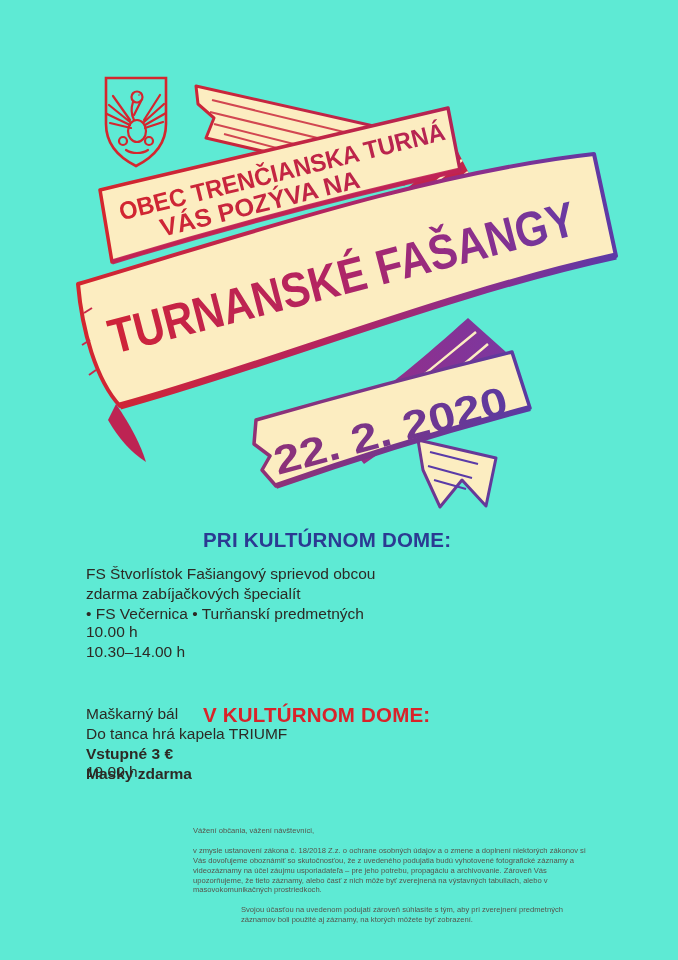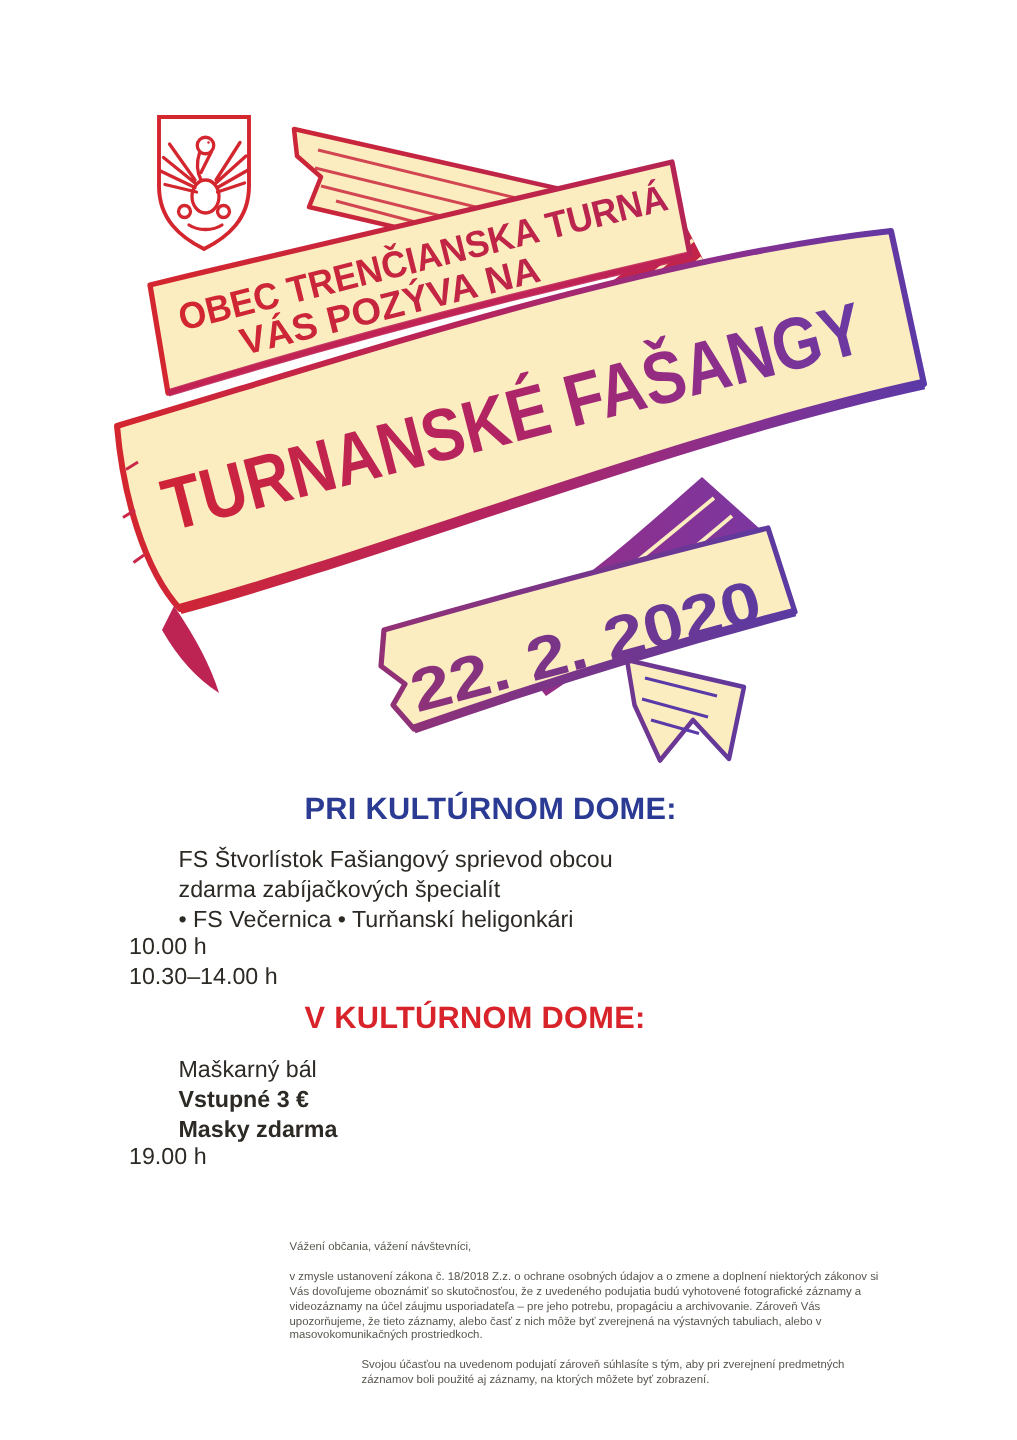--- a/index.html
+++ b/index.html
@@ -1,30 +1,30 @@
 <!DOCTYPE html>
 <html><head>
 <meta charset="utf-8">
 <style>
   html,body{margin:0;padding:0;background:#fcedc1;}
   #poster{
-    position:relative;width:678px;height:960px;background:#ffffff;
+    position:relative;width:678px;height:960px;background:#5eead4;
     overflow:hidden;font-family:"Liberation Sans",sans-serif;
   }
   #top-art{position:absolute;left:0;top:0;width:678px;height:520px;}
   .heading{
     position:absolute;left:203px;font-size:20.5px;font-weight:700;
     letter-spacing:0.2px;white-space:nowrap;
   }
   .heading.blue{color:#2b3a92;}
-  .heading.red{color:#d8232a;}
+  .heading.red{color:#d8232a;margin-top:36px;}
   .sched{position:absolute;left:0;right:0;}
   .srow{position:relative;height:19.9px;font-size:15.5px;color:#2d2a25;white-space:nowrap;}
   .srow .time{position:absolute;left:86px;top:14px;margin-top:44px;}
-  .srow .desc{display:block;margin-left:119px;}
+  .srow .desc{display:block;margin-left:86px;}
   .srow .b{font-weight:700;}
   #fineprint{
     position:absolute;left:193px;top:826px;width:393px;
     font-size:7.6px;line-height:9.9px;color:#57544c;
   }
   #fineprint p{margin:0 0 9.9px 0;}
   #fineprint p.tight{margin-bottom:5px;margin-left:48px;}
   svg text{font-family:"Liberation Sans",sans-serif;font-weight:700;}
 </style>
 </head>
@@ -145,30 +145,33 @@
   <div class="sched" style="top:565px;">
     <div class="srow">
       <span class="time">10.00 h</span>
       <span class="desc">FS Štvorlístok Fašiangový sprievod obcou</span>
     </div>
     <div class="srow">
       <span class="time">10.30–14.00 h</span>
       <span class="desc">zdarma zabíjačkových špecialít</span>
     </div>
     <div class="srow">
-      <span class="desc">• FS Večernica • Turňanskí heligonkári</span>
+      <span class="desc">• FS Večernica • Turňanskí predmetných</span>
     </div>
   </div>
 
   <div class="heading red" style="top:667px;">V KULTÚRNOM DOME:</div>
 
   <div class="sched" style="top:705px;">
     <div class="srow">
       <span class="time">19.00 h</span>
       <span class="desc">Maškarný bál</span>
+    </div>
+    <div class="srow">
+      <span class="desc">Do tanca hrá kapela TRIUMF</span>
     </div>
     <div class="srow">
       <span class="desc b">Vstupné 3 €</span>
     </div>
     <div class="srow">
       <span class="desc b">Masky zdarma</span>
     </div>
   </div>
 
   <div id="fineprint">

